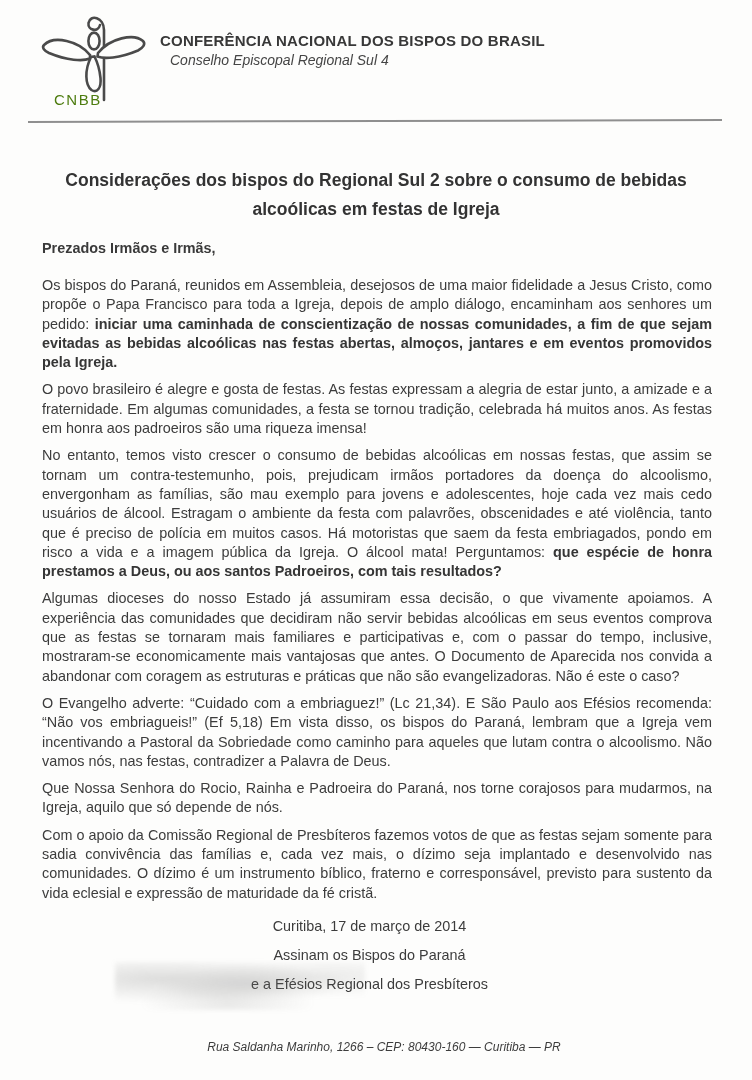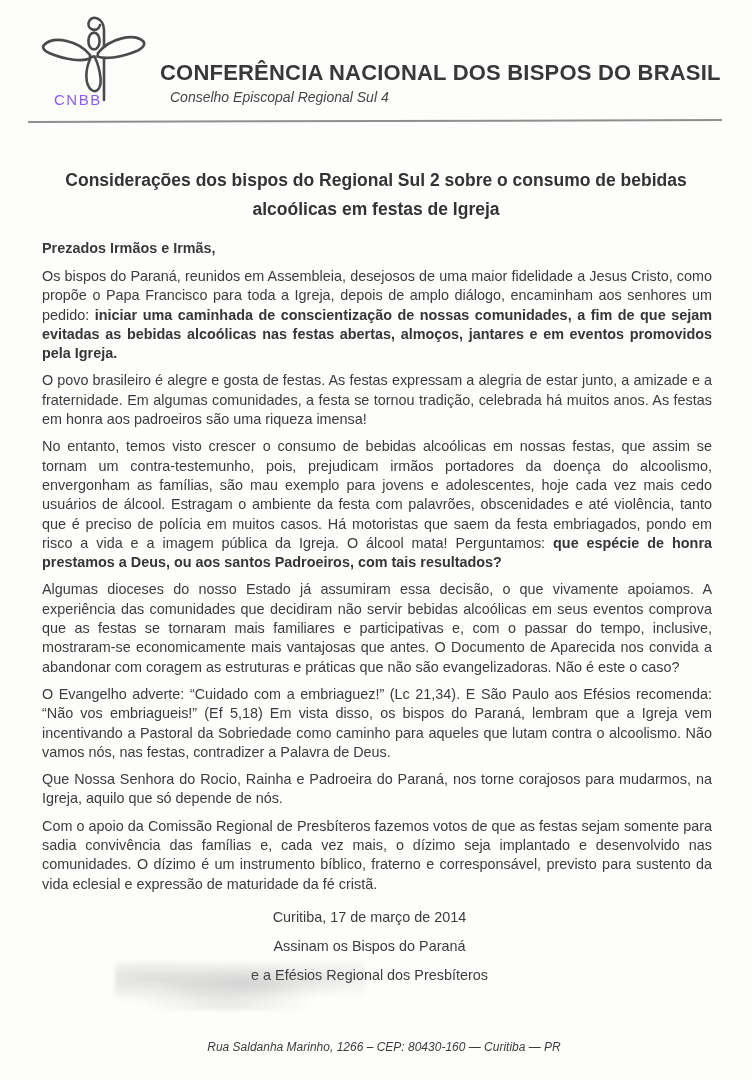--- a/index.html
+++ b/index.html
@@ -12,44 +12,44 @@
     color:#3c3c3c;
     overflow:hidden;
   }
 
   
   .letterhead { position:absolute; top:8px; left:38px; right:30px; display:flex; }
   .logo { width:112px; position:relative; }
   .logo svg { display:block; }
   .logo-label {
     position:absolute; left:16px; bottom:2px;
-    font-size:15px; letter-spacing:1.5px; color:#8b5cf6;text-align:right;
+    font-size:15px; letter-spacing:1.5px; color:#4d7c0f;text-align:right;
   }
   .org { margin-left:10px; padding-top:24px; }
-  .org-name { font-weight:bold; font-size:22px; color:#383838; letter-spacing:.2px;margin-top:28px; }
+  .org-name { font-weight:bold; font-size:15px; color:#383838; letter-spacing:.2px; }
   .org-sub { font-style:italic; font-size:14px; margin:3px 0 0 10px; color:#454545; }
 
   .rule {
     position:absolute; top:112px; left:28px; width:694px; height:0;
     border:none; border-top:2px solid #8f8f8f;
     transform:rotate(-.15deg);
   }
 
   
   .doc-title {
     position:absolute; top:166px; left:0; right:0;
     margin:0 auto; max-width:622px;
     text-align:center;
     font-size:17.5px; font-weight:bold; line-height:29px;
     color:#333;
   }
 
   
   .letter-body { position:absolute; top:240px; left:42px; width:670px; }
-  .salutation { font-weight:bold; font-size:14.4px; margin:0 0 11px 0; color:#3a3a3a; }
+  .salutation { font-weight:bold; font-size:14.4px; margin:0 0 20px 0; color:#3a3a3a; }
   .para {
     margin:0 0 8px 0;
     font-size:14.4px; line-height:19.3px;
     text-align:justify;
   }
   .para .b { font-weight:bold; color:#363636; }
 
   
   .signature { margin-top:15px; text-align:center; padding-right:15px; }
   .signature .sig-line { font-size:14.4px; margin-bottom:13px; }

